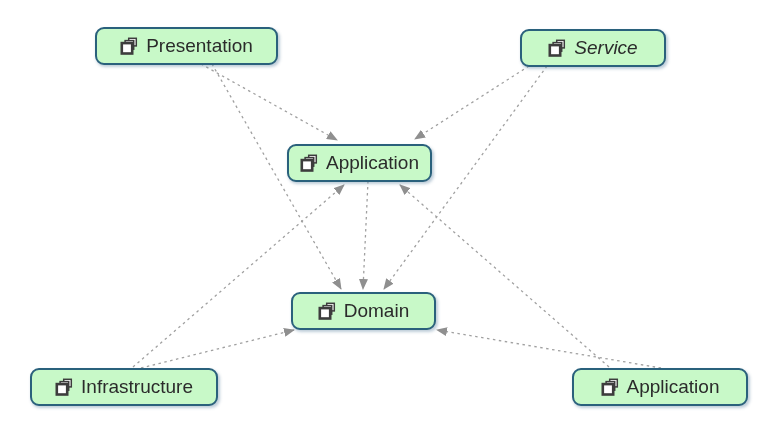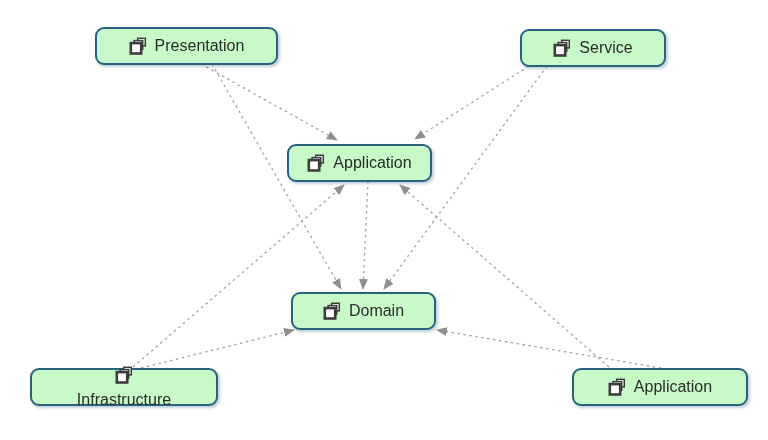--- a/index.html
+++ b/index.html
@@ -26,21 +26,21 @@
     box-sizing: border-box;
     display: flex;
     align-items: center;
     justify-content: center;
     gap: 8px;
     border-radius: 9px;
     border: 2px solid #2a617c;
     background: #c8f9c8;
     box-shadow: 1.5px 2px 3px rgba(110, 145, 170, 0.45);
     color: #2b2b2b;
-    font-size: 16px;
+    font-size: 19px;
     cursor: default;
     white-space: nowrap;
   }
   .node .icon {
     display: inline-flex;
     align-items: center;
     justify-content: center;
     width: 18px;
     height: 18px;
   }
@@ -83,21 +83,21 @@
       <div class="node" style="left: 95px; top: 27px; width: 183px; height: 38px; background: rgb(200, 249, 200); border-color: rgb(42, 97, 124); color: rgb(43, 43, 43);">
     <span class="icon">
       <svg viewBox="0 0 18 18" width="18" height="18" xmlns="http://www.w3.org/2000/svg">
         <rect x="8.7" y="1.3" width="7.6" height="7.6"></rect>
         <rect x="5.1" y="3.6" width="8.6" height="8.6"></rect>
         <rect class="front" x="1.8" y="6.1" width="10.4" height="10.4"></rect>
       </svg>
     </span>
     <span class="label">Presentation</span>
   </div>
-      <div class="node" style="left: 520px; top: 29px; width: 146px; height: 38px; background: rgb(200, 249, 200); border-color: rgb(42, 97, 124); color: rgb(43, 43, 43);">
+      <div class="node" style="left: 520px; top: 29px; width: 146px; height: 38px; background: rgb(200, 249, 200); border-color: rgb(42, 97, 124); color: rgb(43, 43, 43); font-style: italic;">
     <span class="icon">
       <svg viewBox="0 0 18 18" width="18" height="18" xmlns="http://www.w3.org/2000/svg">
         <rect x="8.7" y="1.3" width="7.6" height="7.6"></rect>
         <rect x="5.1" y="3.6" width="8.6" height="8.6"></rect>
         <rect class="front" x="1.8" y="6.1" width="10.4" height="10.4"></rect>
       </svg>
     </span>
     <span class="label">Service</span>
   </div>
       <div class="node" style="left: 287px; top: 144px; width: 145px; height: 38px; background: rgb(200, 249, 200); border-color: rgb(42, 97, 124); color: rgb(43, 43, 43);">
@@ -113,21 +113,21 @@
       <div class="node" style="left: 291px; top: 292px; width: 145px; height: 38px; background: rgb(200, 249, 200); border-color: rgb(42, 97, 124); color: rgb(43, 43, 43);">
     <span class="icon">
       <svg viewBox="0 0 18 18" width="18" height="18" xmlns="http://www.w3.org/2000/svg">
         <rect x="8.7" y="1.3" width="7.6" height="7.6"></rect>
         <rect x="5.1" y="3.6" width="8.6" height="8.6"></rect>
         <rect class="front" x="1.8" y="6.1" width="10.4" height="10.4"></rect>
       </svg>
     </span>
     <span class="label">Domain</span>
   </div>
-      <div class="node" style="left: 30px; top: 368px; width: 188px; height: 38px; background: rgb(200, 249, 200); border-color: rgb(42, 97, 124); color: rgb(43, 43, 43); flex-direction: column;">
+      <div class="node" style="left: 30px; top: 368px; width: 188px; height: 38px; background: rgb(200, 249, 200); border-color: rgb(42, 97, 124); color: rgb(43, 43, 43);">
     <span class="icon">
       <svg viewBox="0 0 18 18" width="18" height="18" xmlns="http://www.w3.org/2000/svg">
         <rect x="8.7" y="1.3" width="7.6" height="7.6"></rect>
         <rect x="5.1" y="3.6" width="8.6" height="8.6"></rect>
         <rect class="front" x="1.8" y="6.1" width="10.4" height="10.4"></rect>
       </svg>
     </span>
     <span class="label">Infrastructure</span>
   </div>
       <div class="node" style="left: 572px; top: 368px; width: 176px; height: 38px; background: rgb(200, 249, 200); border-color: rgb(42, 97, 124); color: rgb(43, 43, 43);">

